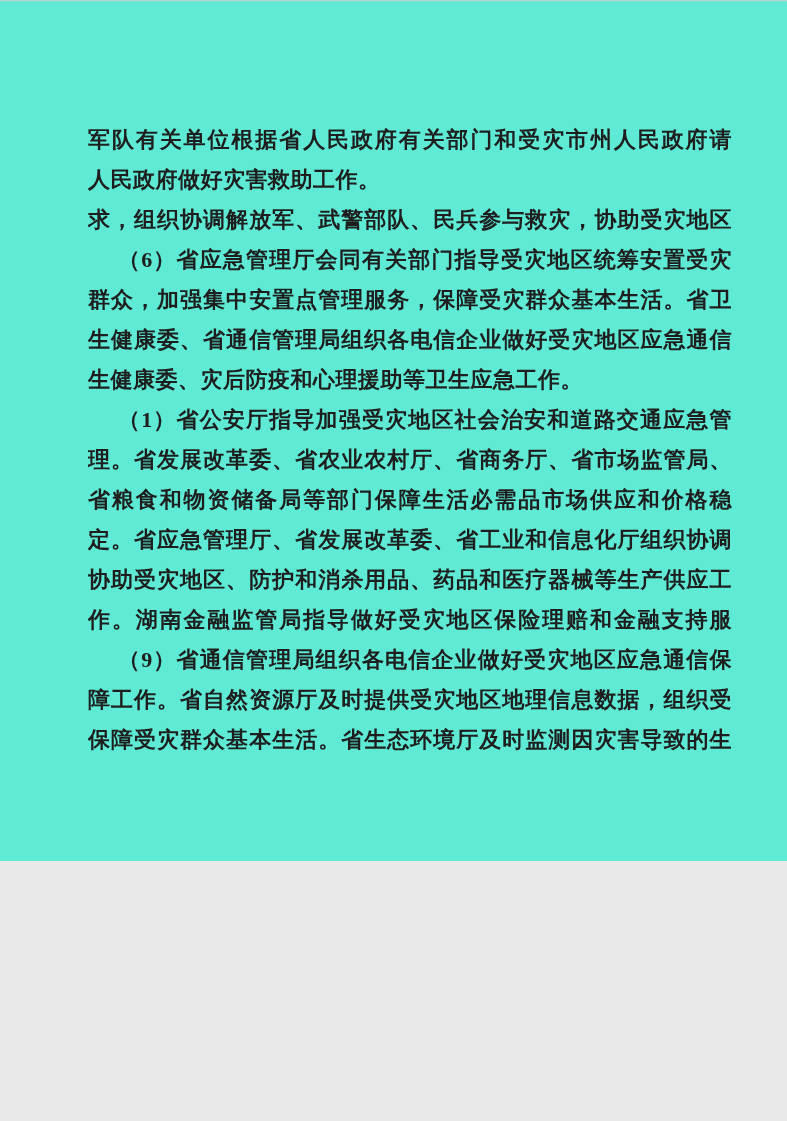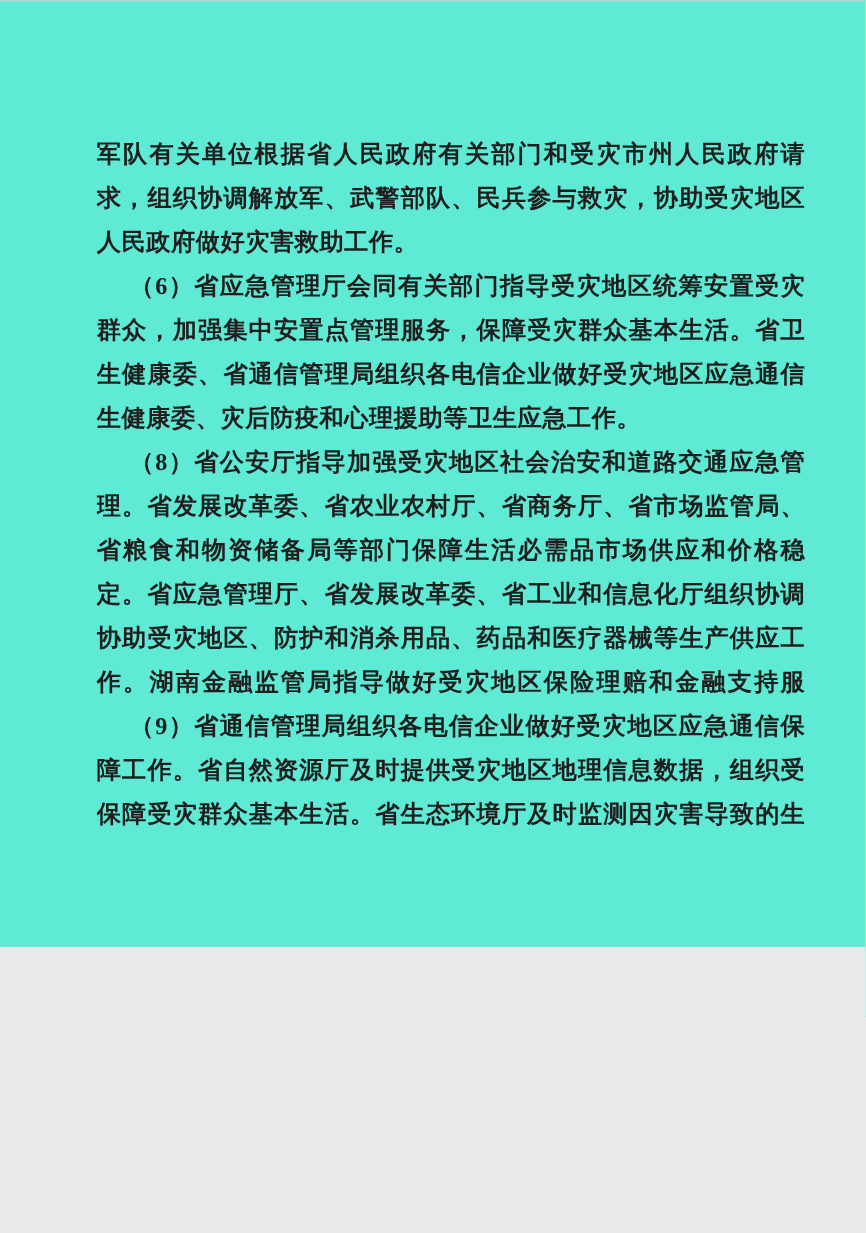--- a/index.html
+++ b/index.html
@@ -80,33 +80,33 @@
 
 <div class="sheet">
 
   <div class="edge-top"></div>
   <div class="edge-left-bottom"></div>
 
   <main class="text-block">
 
     <p class="para">
       <span class="line fill">军队有关单位根据省人民政府有关部门和受灾市州人民政府请</span>
+      <span class="line">人民政府做好灾害救助工作。</span>
       <span class="line fill">求，组织协调解放军、武警部队、民兵参与救灾，协助受灾地区</span>
-      <span class="line">人民政府做好灾害救助工作。</span>
     </p>
 
     <p class="para">
       <span class="line fill indent">（6）省应急管理厅会同有关部门指导受灾地区统筹安置受灾</span>
       <span class="line fill">群众，加强集中安置点管理服务，保障受灾群众基本生活。省卫</span>
       <span class="line fill">生健康委、省通信管理局组织各电信企业做好受灾地区应急通信保</span>
       <span class="line">生健康委、灾后防疫和心理援助等卫生应急工作。</span>
     </p>
 
     <p class="para">
-      <span class="line fill indent">（8）省公安厅指导加强受灾地区社会治安和道路交通应急管</span>
+      <span class="line fill indent">（1）省公安厅指导加强受灾地区社会治安和道路交通应急管</span>
       <span class="line fill">理。省发展改革委、省农业农村厅、省商务厅、省市场监管局、</span>
       <span class="line fill">省粮食和物资储备局等部门保障生活必需品市场供应和价格稳</span>
       <span class="line fill">定。省应急管理厅、省发展改革委、省工业和信息化厅组织协调</span>
       <span class="line fill">协助受灾地区、防护和消杀用品、药品和医疗器械等生产供应工</span>
       <span class="line fill">作。湖南金融监管局指导做好受灾地区保险理赔和金融支持服务。</span>
     </p>
 
 
     <p class="para">
       <span class="line fill indent">（9）省通信管理局组织各电信企业做好受灾地区应急通信保</span>

